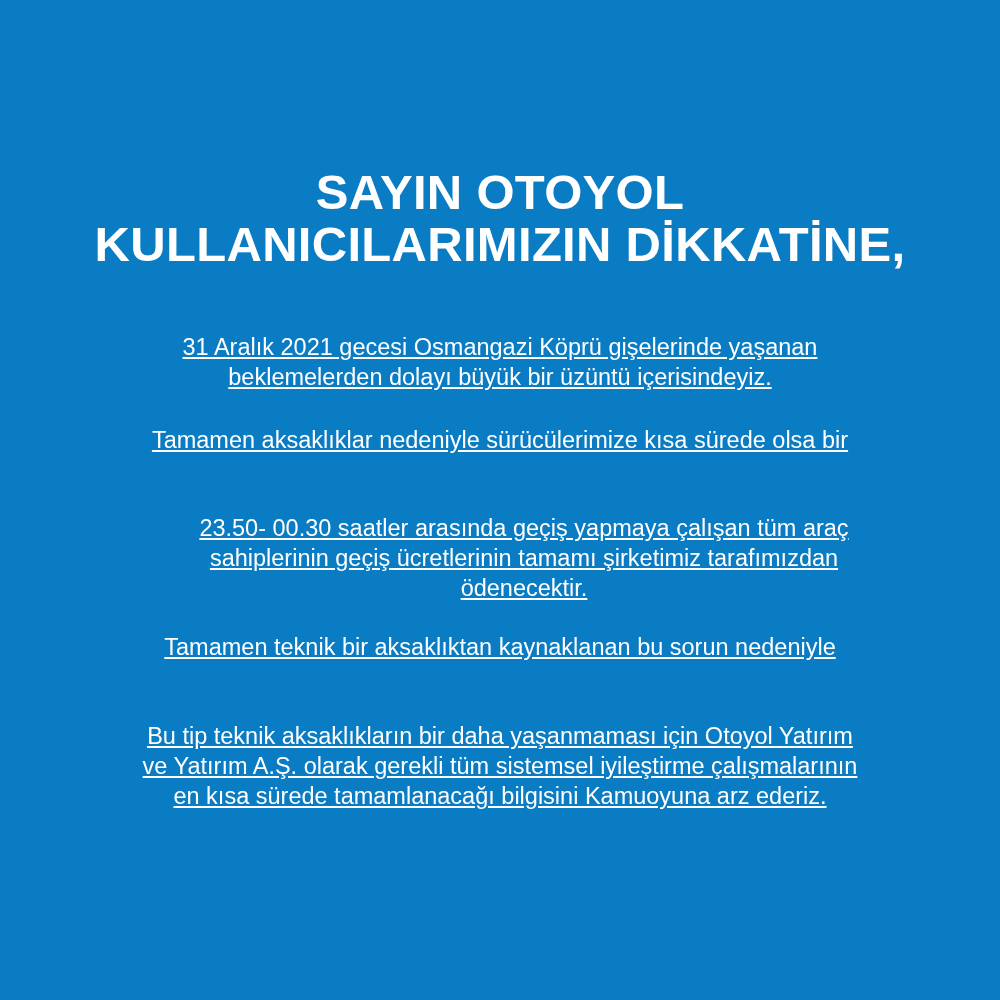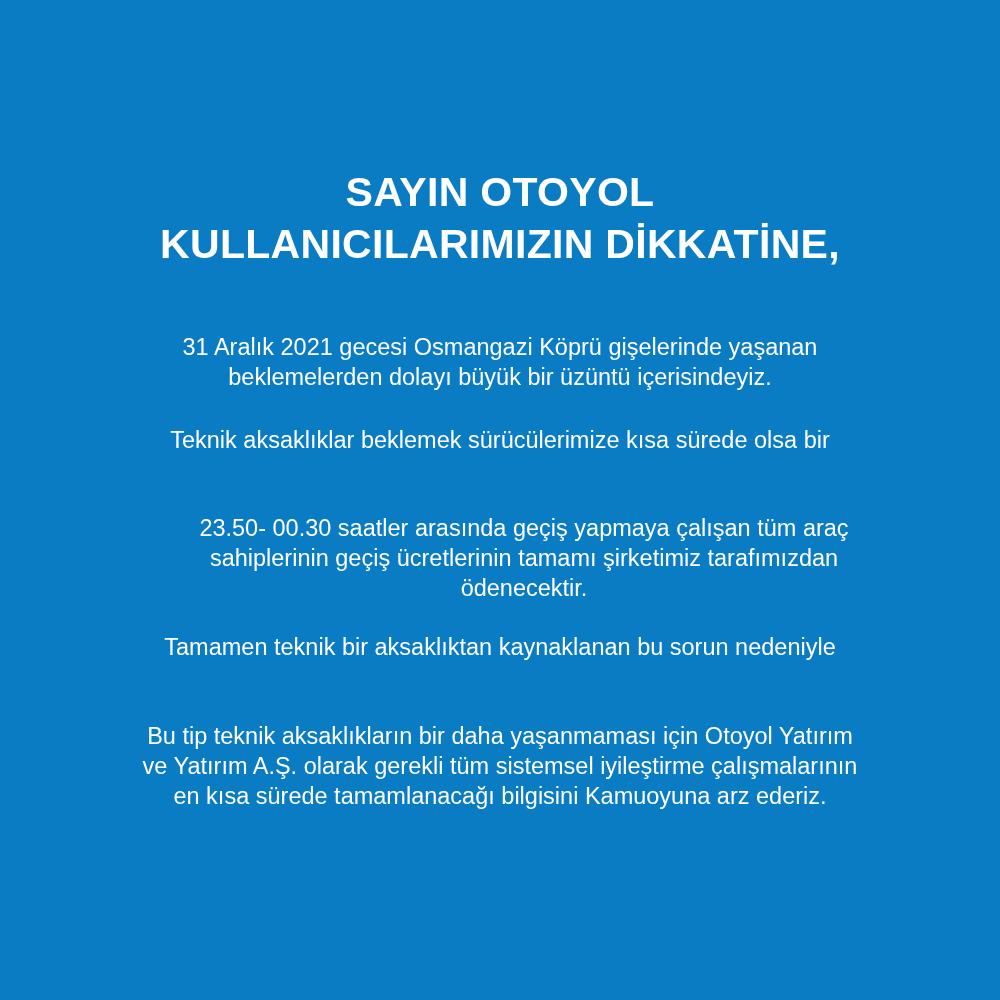--- a/index.html
+++ b/index.html
@@ -22,31 +22,32 @@
       width: 1000px;
       height: 1000px;
       text-align: center;
     }
     .title {
       position: absolute;
       left: 0;
       width: 1000px;
       top: 166px;
       font-weight: bold;
-      font-size: 41px;
+      font-size: 49px;
       line-height: 52px;
       letter-spacing: 0.3px;
     }
     .title span { display: block; }
     .body-text {
       position: absolute;
       left: 0;
       width: 1000px;
       font-size: 23.5px;
       line-height: 30px;
+      text-decoration: underline;
     }
     .body-text span { display: block; white-space: nowrap; }
     .p1 { top: 332px; }
     .p2 { top: 425px; }
     .p3 { top: 513px; }
     .p4 { top: 632px; text-align: center; }
     .p5 { top: 721px; }
   </style>
 </head>
 <body style="background: rgb(10, 124, 196); color: rgb(255, 255, 255);">
@@ -56,21 +57,21 @@
     <span>SAYIN OTOYOL</span>
     <span>KULLANICILARIMIZIN DİKKATİNE,</span>
   </h1>
 
   <p class="body-text p1" style="margin:0;">
     <span>31 Aralık 2021 gecesi Osmangazi Köprü gişelerinde yaşanan</span>
     <span>beklemelerden dolayı büyük bir üzüntü içerisindeyiz.</span>
   </p>
 
   <p class="body-text p2" style="margin:0;">
-    <span>Teknik aksaklıklar beklemek sürücülerimize kısa sürede olsa bir</span>
+    <span>Tamamen aksaklıklar nedeniyle sürücülerimize kısa sürede olsa bir</span>
   </p>
 
   <p class="body-text p3" style="margin:0;padding-left:24px;">
     <span>23.50- 00.30 saatler arasında geçiş yapmaya çalışan tüm araç</span>
     <span>sahiplerinin geçiş ücretlerinin tamamı şirketimiz tarafımızdan</span>
     <span>ödenecektir.</span>
   </p>
 
   <p class="body-text p4" style="margin:0;">
     <span>Tamamen teknik bir aksaklıktan kaynaklanan bu sorun nedeniyle</span>

